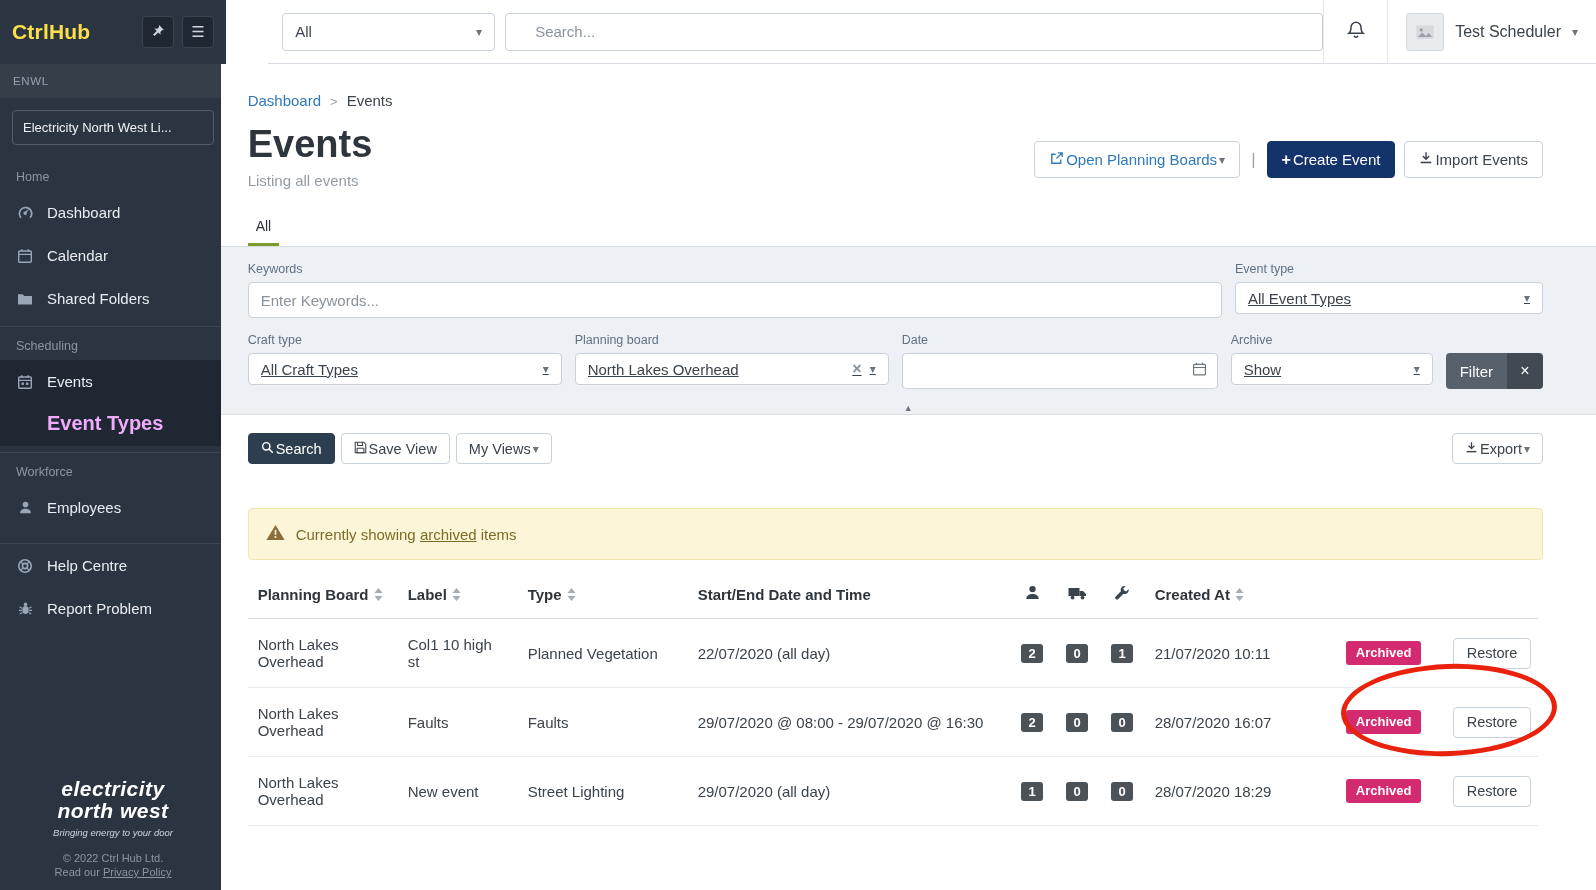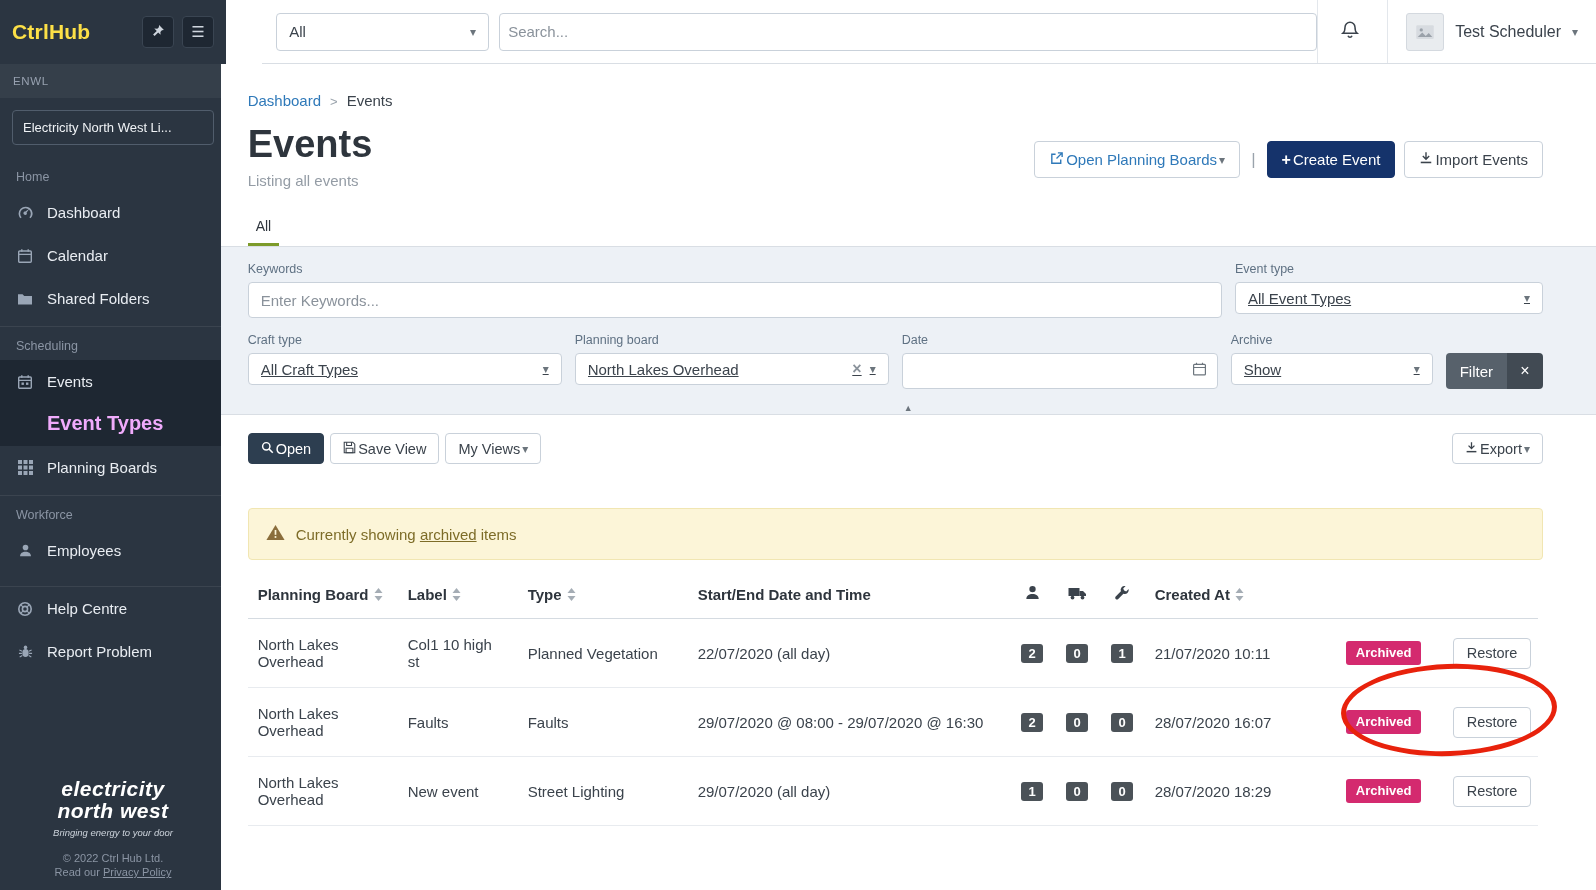--- a/index.html
+++ b/index.html
@@ -27,23 +27,23 @@
   .enw-line1 { font-size:21px; font-weight:bold; font-style:italic; color:#fff; letter-spacing:.5px; line-height:1.05; }
   .enw-line2 { font-size:21px; font-weight:bold; font-style:italic; color:#fff; letter-spacing:.5px; line-height:1.05; }
   .tagline { font-size:9.5px; font-style:italic; color:#cdd4dc; margin-top:5px; }
   .copyright { font-size:11px; color:#8b95a4; margin-top:14px; }
   .privacy { font-size:11px; color:#8b95a4; margin-top:2px; }
   .privacy-link { color:#8b95a4; text-decoration:underline; cursor:pointer; }
   
   .main { flex:1; display:flex; flex-direction:column; min-width:0;align-items:flex-end; }
   .topbar { height:64px; min-height:64px; border-bottom:1px solid #d9dee4; display:flex; align-items:center; padding-left:14px; background:#fff; }
   .scope-select { width:213px; height:38px; border:1px solid #c9d1da; border-radius:4px; display:flex; align-items:center; justify-content:space-between; padding:0 12px; font-size:15px; color:#3b434c; margin-right:10px; cursor:pointer; background:#fff; }
-  .search-input { width:818px; height:38px; border:1px solid #c9d1da; border-radius:4px; padding:0 8px; font-size:15px; color:#3b434c; font-family:"Liberation Sans",sans-serif; }
+  .search-input { width:818px; height:38px; border:1px solid #c9d1da; border-radius:4px; padding:0 29px; font-size:15px; color:#3b434c; font-family:"Liberation Sans",sans-serif; }
   .search-input::placeholder { color:#8a929b; }
-  .topbar-right { margin-left:auto; display:flex; align-items:stretch; height:100%;gap:6px; }
+  .topbar-right { margin-left:auto; display:flex; align-items:stretch; height:100%; }
   .bell-wrap { width:64px; display:flex; align-items:center; justify-content:center; border-left:1px solid #e3e7ec; cursor:pointer; color:#3b434c; }
   .user-wrap { display:flex; align-items:center; gap:11px; padding:0 18px; border-left:1px solid #e3e7ec; cursor:pointer; }
   .avatar { width:38px; height:38px; background:#e9ecef; border:1px solid #d4d9df; border-radius:3px; display:flex; align-items:center; justify-content:center; }
   .user-name { font-size:16px; color:#3b434c; }
   .caret { color:#6c757d; font-size:12px; line-height:1; }
   
   .content { flex:1; overflow:hidden; background:#fff; position:relative; }
   .breadcrumb { padding:28px 53px 0 27px; font-size:15px; }
   .bc-link { color:#2f79b9; text-decoration:none; cursor:pointer; }
   .bc-sep { color:#9aa3ac; margin:0 9px; font-size:13px; }
@@ -152,36 +152,20 @@
           <svg width="16" height="16" viewBox="0 0 16 16" fill="none" stroke="currentColor" stroke-width="1.4">
             <rect x="1.7" y="3" width="12.6" height="11.3" rx="1"></rect>
             <path d="M1.7 6.4h12.6M4.8 1.2v2.6M11.2 1.2v2.6"></path>
             <rect x="4.5" y="8.5" width="2.4" height="2.4" fill="currentColor" stroke="none"></rect>
             <rect x="9" y="8.5" width="2.4" height="2.4" fill="currentColor" stroke="none"></rect>
           </svg>
         </span>
       <span>Events</span>
     </div>
     <div class="nav-subitem">Event Types</div>
-    <div class="nav-item">
-      <span class="nicon">
-          <svg width="15" height="15" viewBox="0 0 15 15" fill="currentColor">
-            <rect x="0" y="0" width="4" height="4"></rect>
-            <rect x="5.5" y="0" width="4" height="4"></rect>
-            <rect x="11" y="0" width="4" height="4"></rect>
-            <rect x="0" y="5.5" width="4" height="4"></rect>
-            <rect x="5.5" y="5.5" width="4" height="4"></rect>
-            <rect x="11" y="5.5" width="4" height="4"></rect>
-            <rect x="0" y="11" width="4" height="4"></rect>
-            <rect x="5.5" y="11" width="4" height="4"></rect>
-            <rect x="11" y="11" width="4" height="4"></rect>
-          </svg>
-        </span>
-      <span>Planning Boards</span>
-    </div>
 
     <div class="section-title bordered">Workforce</div>
     <div class="nav-item">
       <span class="nicon">
           <svg width="15" height="15" viewBox="0 0 16 16" fill="currentColor">
             <circle cx="8" cy="4.8" r="3"></circle>
             <path d="M2.2 14c0-3.1 2.6-4.7 5.8-4.7s5.8 1.6 5.8 4.7z"></path>
           </svg>
         </span>
       <span>Employees</span>
@@ -345,21 +329,21 @@
       </div>
       <span class="collapse-caret">▲</span>
     </div>
 
     <div class="toolbar-row">
       <button class="btn btn-sm btn-dark">
         <span><svg width="13" height="13" viewBox="0 0 16 16" fill="none" stroke="#fff" stroke-width="1.8">
               <circle cx="6.5" cy="6.5" r="4.5"></circle>
               <path d="M10 10l4.5 4.5"></path>
             </svg></span>
-        <span>Open</span>
+        <span>Search</span>
       </button>
       <button class="btn btn-sm">
         <span><svg width="13" height="13" viewBox="0 0 16 16" fill="none" stroke="currentColor" stroke-width="1.3">
               <path d="M1.5 1.5h10.5l2.5 2.5v10.5H1.5z"></path>
               <path d="M4.5 1.5v4h6v-4M3.8 9h8.4v5.5H3.8z"></path>
             </svg></span>
         <span>Save View</span>
       </button>
       <button class="btn btn-sm">
         <span>My Views</span>

